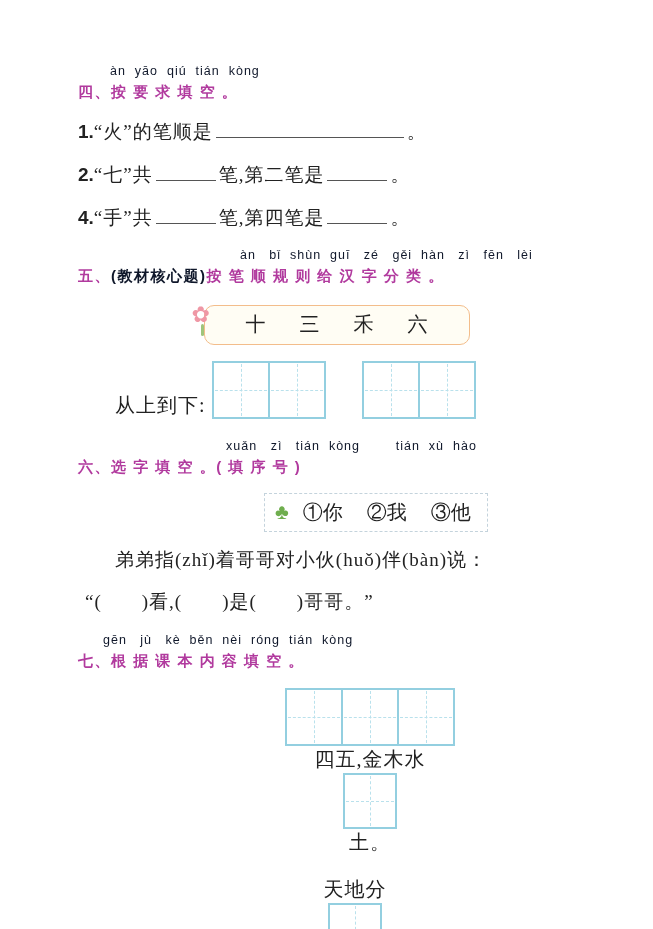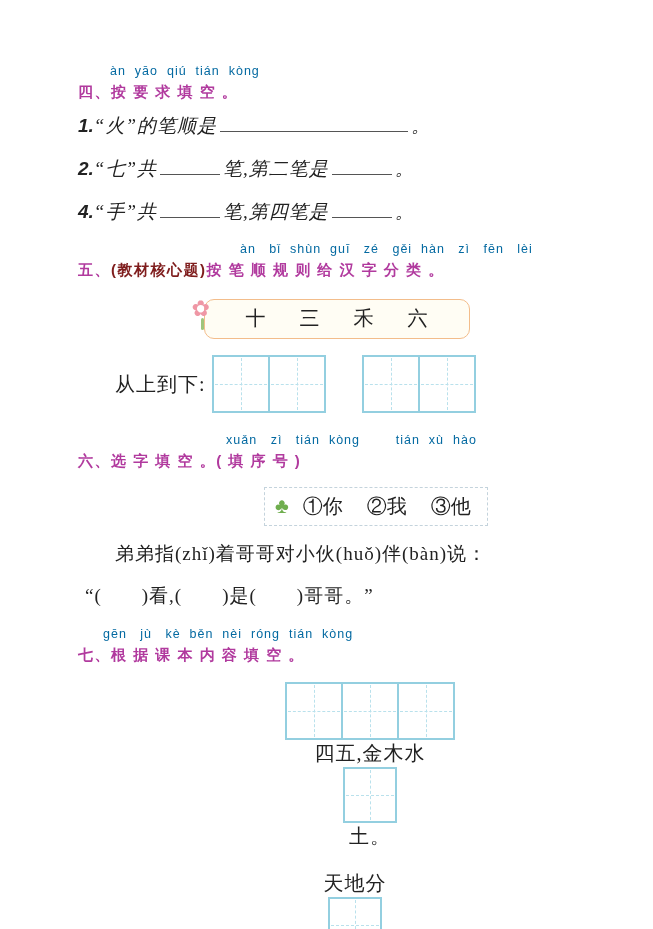--- a/index.html
+++ b/index.html
@@ -10,41 +10,41 @@
     box-sizing:border-box;
     padding:64px 58px 0 78px;
     font-family:"Liberation Serif", serif;
     color:#222;
     overflow:hidden;
   }
   
   .pinyin{
     font-family:"Liberation Sans", sans-serif;
     font-size:12.5px;
-    color:#0369a1;
+    color:#0f172a;
     letter-spacing:1px;
     white-space:pre;
     line-height:15px;
   }
   .sec-title{
     font-family:"Liberation Sans", sans-serif;
     font-weight:bold;
     font-size:15px;
     color:#b13a9e;
     letter-spacing:1.5px;
     line-height:26px;
     white-space:pre;
   }
-  .sec-title .note{color:#7f1d1d;}
+  .sec-title .note{color:#0f172a;}
   .p-s4{padding-left:32px;}
   .p-s5{padding-left:162px;}
   .p-s6{padding-left:30px;text-align:center;}
   .p-s7{padding-left:25px;}
   
-  .qlist{margin-top:8px;font-style:italic;}
+  .qlist{margin-top:14px;}
   .q{
     font-size:19px;
     letter-spacing:1px;
     line-height:26px;
     margin-bottom:17px;
     white-space:nowrap;
   }
   .qnum{font-family:"Liberation Sans", sans-serif;font-weight:bold;letter-spacing:0;}
   .blank{
     display:inline-block;
@@ -104,21 +104,21 @@
   .cell::after{
     content:"";position:absolute;top:1px;bottom:1px;left:50%;
     border-left:1px dashed #b9e1ec;
   }
   .grid.small .cell{width:50px;height:52px;}
   .cat-row{
     display:flex;align-items:center;
     margin-top:16px;margin-left:37px;
     font-size:20px;letter-spacing:1px;
   }
-  .cat-group{display:flex;align-items:center;}
+  .cat-group{display:flex;align-items:flex-end;}
   .cat-group .label{margin-right:6px;white-space:nowrap;}
   .cat-gap{width:36px;}
   
   .optbox-wrap{margin-top:13px;margin-left:186px;}
   .optbox{
     display:inline-flex;align-items:center;
     border:1.5px dashed #c4d3dc;
     padding:5px 16px 5px 10px;
     background:#fff;
   }

